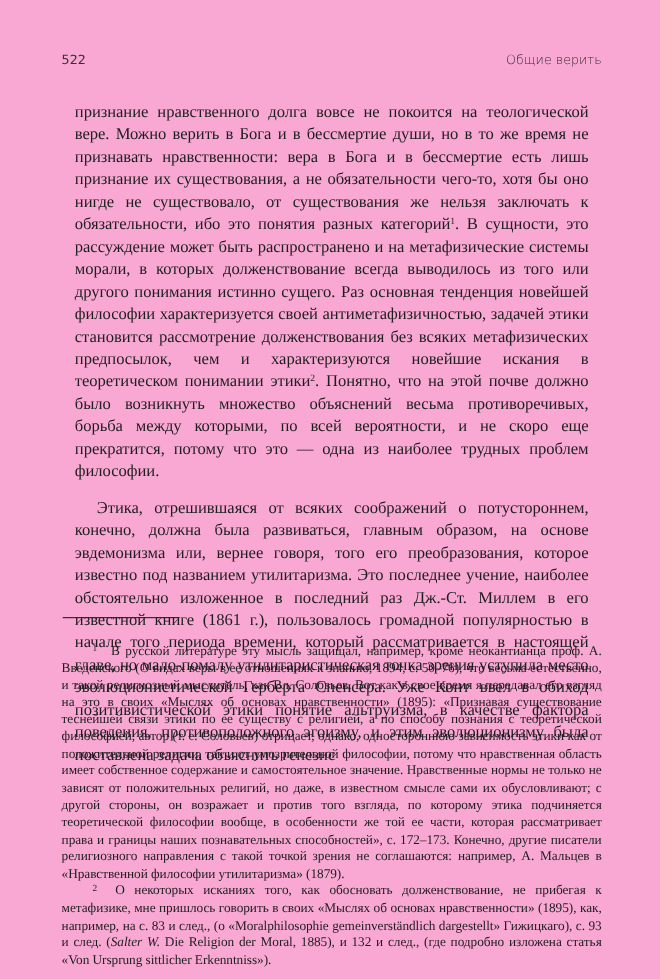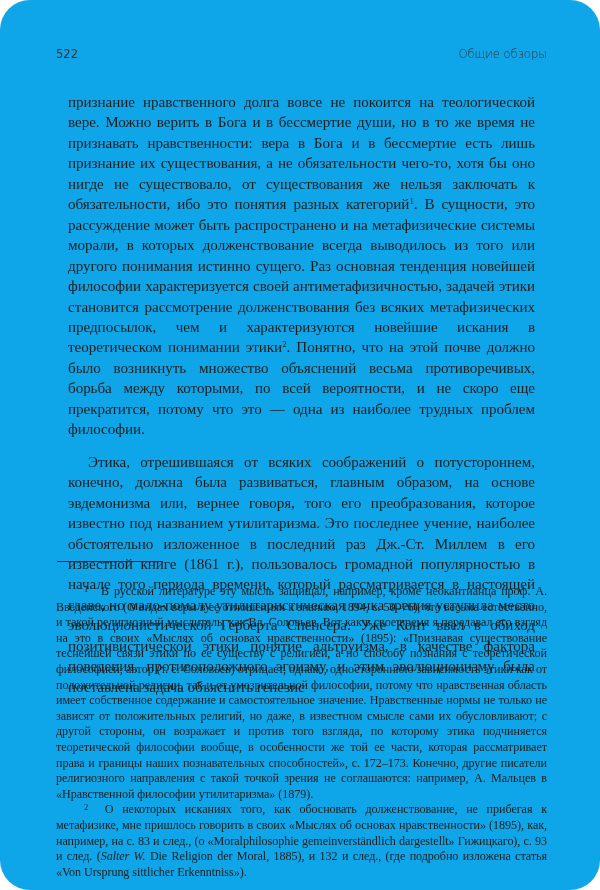--- a/index.html
+++ b/index.html
@@ -1,17 +1,17 @@
 <!DOCTYPE html>
 <html><head>
 <meta charset="utf-8">
 <style>
   html, body { margin: 0; padding: 0; background: #ffffff; }
   body { width: 600px; height: 890px; position: relative; overflow: hidden; color: #1e1e1e; }
-  .page { position: absolute; left: 0; top: 0; width: 600px; height: 890px; background: #0ea5e9; border-radius: 30px; }
+  .page { position: absolute; left: 0; top: 0; width: 600px; height: 890px; background: #f9a8d4; }
   .running-head { position: absolute; top: 47px; left: 56px; width: 491px; height: 18px;
     font-family: "DejaVu Sans", sans-serif; font-size: 11.5px; color: #333; }
   .running-head .pnum { position: absolute; left: 0; top: 0; }
   .running-head .title { position: absolute; right: 0; top: 0; font-weight: 300; }
   .body { position: absolute; left: 56px; top: 80px; width: 491px;
     font-family: "Liberation Serif", serif; font-size: 15.1px; line-height: 20.45px;
     text-align: justify; letter-spacing: -0.05px; }
   .body p { margin: 12px; }
   .body p.indent { text-indent: 20px; }
   sup { font-size: 0.58em; line-height: 0; vertical-align: 0.55em; }
@@ -23,21 +23,21 @@
   .footnotes .fnmark { display: inline-block; width: 12px; text-indent: 0; font-size: 0.7em; vertical-align: 0.4em; line-height: 0; }
   em { }
 </style>
 </head>
 <body>
 
 <div class="page">
 
   <div class="running-head">
     <span class="pnum">522</span>
-    <span class="title">Общие обзоры</span>
+    <span class="title">Общие верить</span>
   </div>
 
   <div class="body">
     <p><span>признание нравственного долга вовсе не покоится на теологической вере. Можно верить в Бога и в бессмертие души, но в то же время не признавать нравственности: вера в Бога и в бессмертие есть лишь признание их существования, а не обязательности чего-то, хотя бы оно нигде не существовало, от существования же нельзя заключать к обязательности, ибо это понятия разных категорий</span><sup>1</sup><span>. В сущности, это рассуждение может быть распространено и на метафизические системы морали, в которых долженствование всегда выводилось из того или другого понимания истинно сущего. Раз основная тенденция новейшей философии характеризуется своей антиметафизичностью, задачей этики становится рассмотрение долженствования без всяких метафизических предпосылок, чем и характеризуются новейшие искания в теоретическом понимании этики</span><sup>2</sup><span>. Понятно, что на этой почве должно было возникнуть множество объяснений весьма противоречивых, борьба между которыми, по всей вероятности, и не скоро еще прекратится, потому что это — одна из наиболее трудных проблем философии.</span></p>
     <p class="indent">Этика, отрешившаяся от всяких соображений о потустороннем, конечно, должна была развиваться, главным образом, на основе эвдемонизма или, вернее говоря, того его преобразования, которое известно под названием утилитаризма. Это последнее учение, наиболее обстоятельно изложенное в последний раз Дж.-Ст. Миллем в его известной книге (1861 г.), пользовалось громадной популярностью в начале того периода времени, который рассматривается в настоящей главе, но мало-помалу утилитаристическая точка зрения уступила место эволюционистической Герберта Спенсера. Уже Конт ввел в обиход позитивистической этики понятие альтруизма, в качестве фактора поведения, противоположного эгоизму, и этим эволюционизму была поставлена задача объяснить генезис</p>
   </div>
 
   <div class="fn-rule"></div>
 
   <div class="footnotes">

